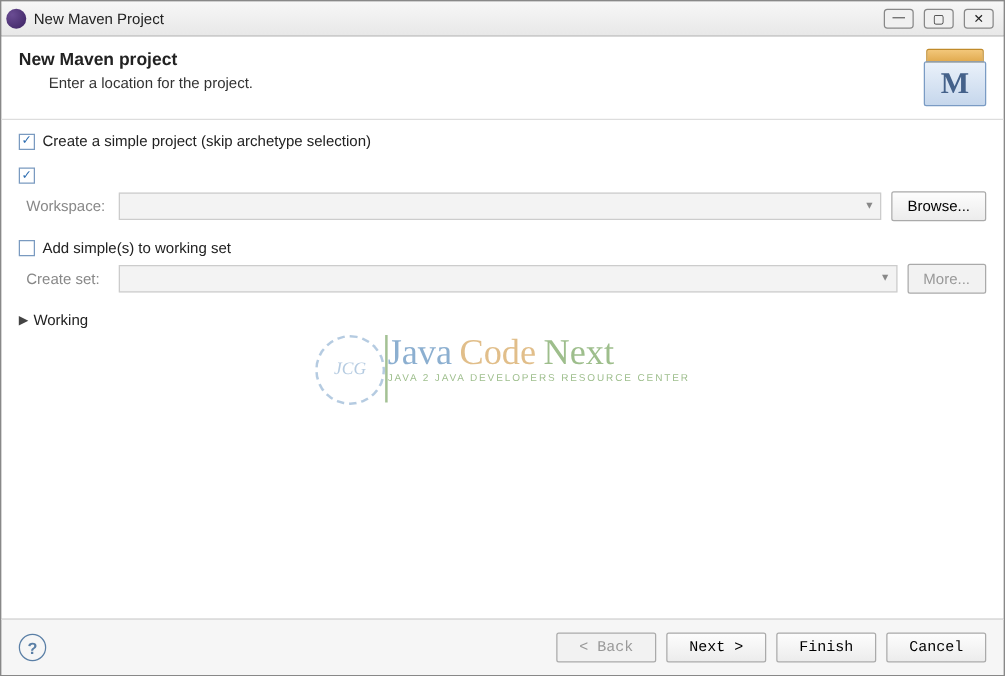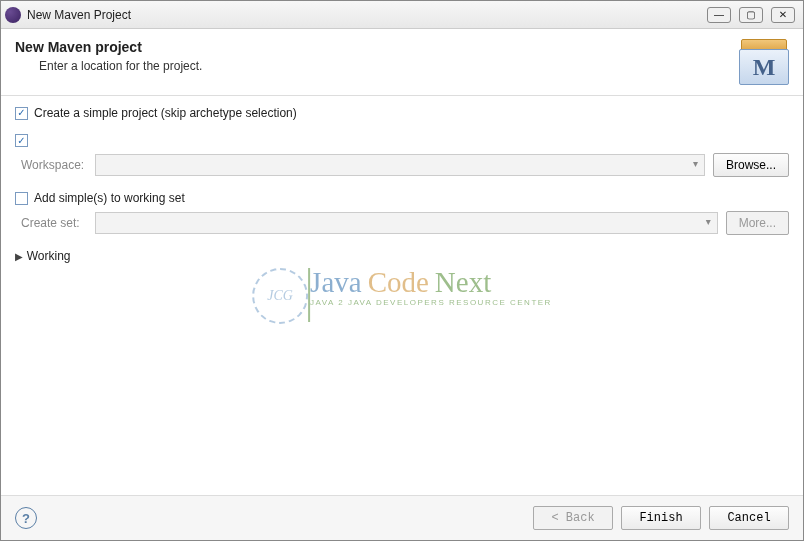--- a/index.html
+++ b/index.html
@@ -243,17 +243,18 @@
         <div class="wm-sub">Java 2 Java Developers Resource Center</div>
       </div>
     </div>
 
   </div>
 
   <div class="button-bar">
     <span class="help-circle">?</span>
     <span class="spacer"></span>
     <button class="btn disabled">&lt; Back</button>
+    <button class="btn">Next &gt;</button>
     <button class="btn">Finish</button>
     <button class="btn">Cancel</button>
   </div>
 
 </div>
 
 </body></html>

